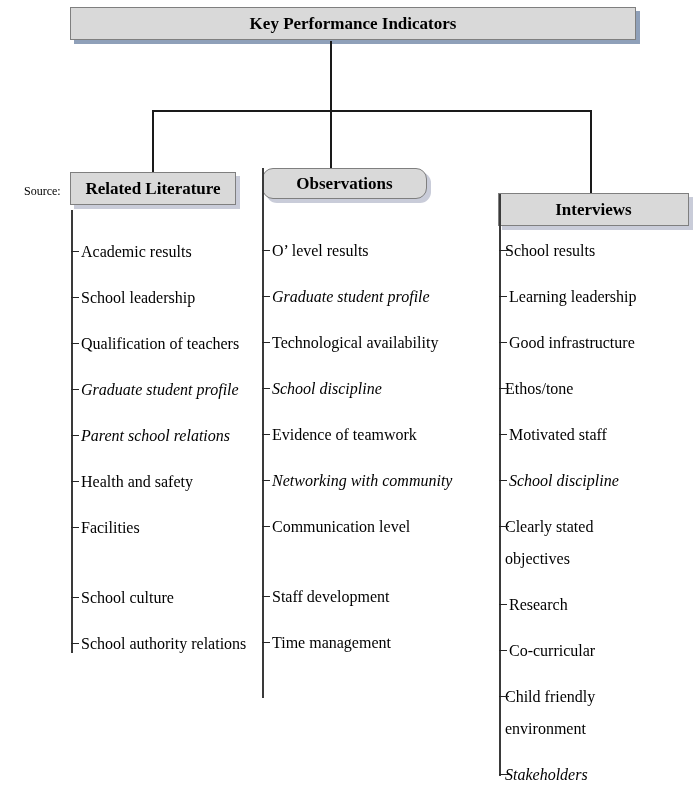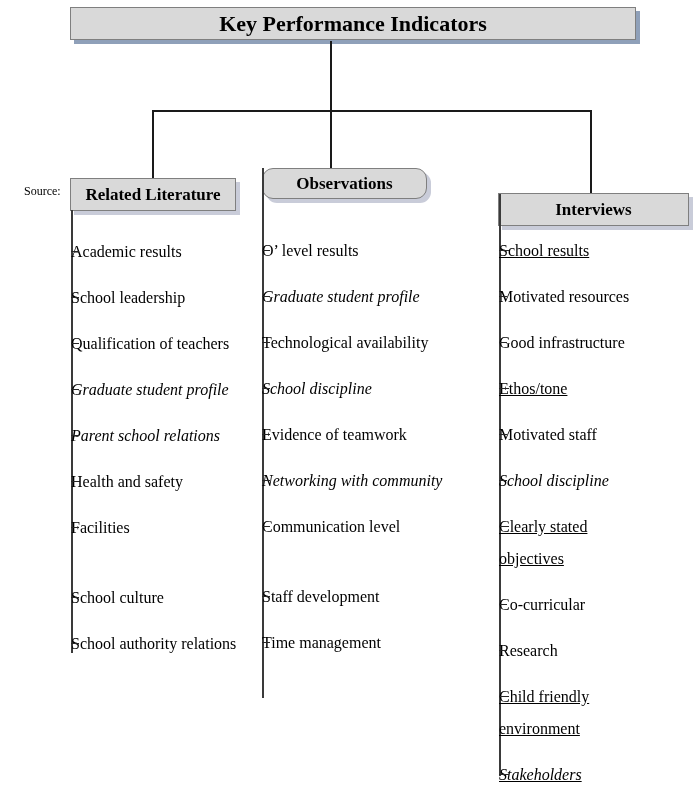--- a/index.html
+++ b/index.html
@@ -6,23 +6,23 @@
   .page{
     position:relative;width:700px;height:800px;background:#ffffff;
     font-family:"Liberation Serif",serif;color:#000;overflow:hidden;
   }
   
   .box{
     position:absolute;background:#d9d9d9;border:1px solid #7f7f7f;
     display:flex;align-items:center;justify-content:center;
     font-weight:bold;box-sizing:border-box;
   }
-  .title-box{left:70px;top:7px;width:566px;height:33px;font-size:22px;box-shadow:4px 4px 0 #8fa0b9;}
+  .title-box{left:70px;top:7px;width:566px;height:33px;font-size:17px;box-shadow:4px 4px 0 #8fa0b9;}
   .hdr{font-size:17px;box-shadow:4px 4px 0 #c9ccd9;}
-  #hdr-0{left:70px;top:178px;width:166px;height:33px;}
+  #hdr-0{left:70px;top:172px;width:166px;height:33px;}
   #hdr-1{left:262px;top:168px;width:165px;height:31px;border-radius:11px;}
   #hdr-2{left:498px;top:193px;width:191px;height:33px;}
   
   .vline{position:absolute;width:2px;background:#1a1a1a;}
   .hline{position:absolute;height:2px;background:#1a1a1a;}
   #conn-v-top{left:330px;top:41px;height:69px;}
   #conn-h{left:152px;top:110px;width:440px;}
   #conn-v-left{left:152px;top:110px;height:69px;}
   #conn-v-mid{left:330px;top:110px;height:59px;}
   #conn-v-right{left:590px;top:110px;height:84px;}
@@ -31,26 +31,26 @@
   #spine-0{left:71px;top:210px;height:443px;}
   #spine-1{left:262px;top:168px;height:530px;}
   #spine-2{left:499px;top:194px;height:582px;}
   
   .items{position:absolute;font-size:16px;}
   #items-0{left:71px;top:236px;width:210px;}
   #items-1{left:262px;top:235px;width:222px;}
   #items-2{left:499px;top:235px;width:190px;}
   .item{
     position:relative;line-height:32px;margin:0 0 14px 0;
-    white-space:pre-line;
+    padding-left:10px;white-space:pre-line;
   }
   .item::before{
     content:"";position:absolute;left:0;top:15px;width:8px;height:1px;background:#262626;
   }
-  .item.indent{padding-left:0;text-decoration:underline;}
+  .item.indent{padding-left:6px;}
   .item.indent::before{width:10px;}
   .item.gap{margin-top:38px;}
   .italic{font-style:italic;}
   
   .source{position:absolute;left:24px;top:184px;font-weight:normal;font-size:12px;}
 </style>
 </head>
 <body>
 
 <div class="page">
@@ -98,27 +98,27 @@
       <div class="item">Technological availability</div>
       <div class="item italic">School discipline</div>
       <div class="item">Evidence of teamwork</div>
       <div class="item italic">Networking with community</div>
       <div class="item">Communication level</div>
       <div class="item gap">Staff development</div>
       <div class="item">Time management</div>
     </div>
   <div class="items" id="items-2">
       <div class="item indent">School results</div>
-      <div class="item">Motivated resources</div>
+      <div class="item">Learning leadership</div>
       <div class="item">Good infrastructure</div>
       <div class="item indent">Ethos/tone</div>
       <div class="item">Motivated staff</div>
       <div class="item italic">School discipline</div>
       <div class="item indent">Clearly stated
 objectives</div>
+      <div class="item">Research</div>
       <div class="item">Co-curricular</div>
-      <div class="item">Research</div>
       <div class="item indent">Child friendly
 environment</div>
       <div class="item italic indent">Stakeholders</div>
     </div>
 
 </div>
 
 </body></html>

